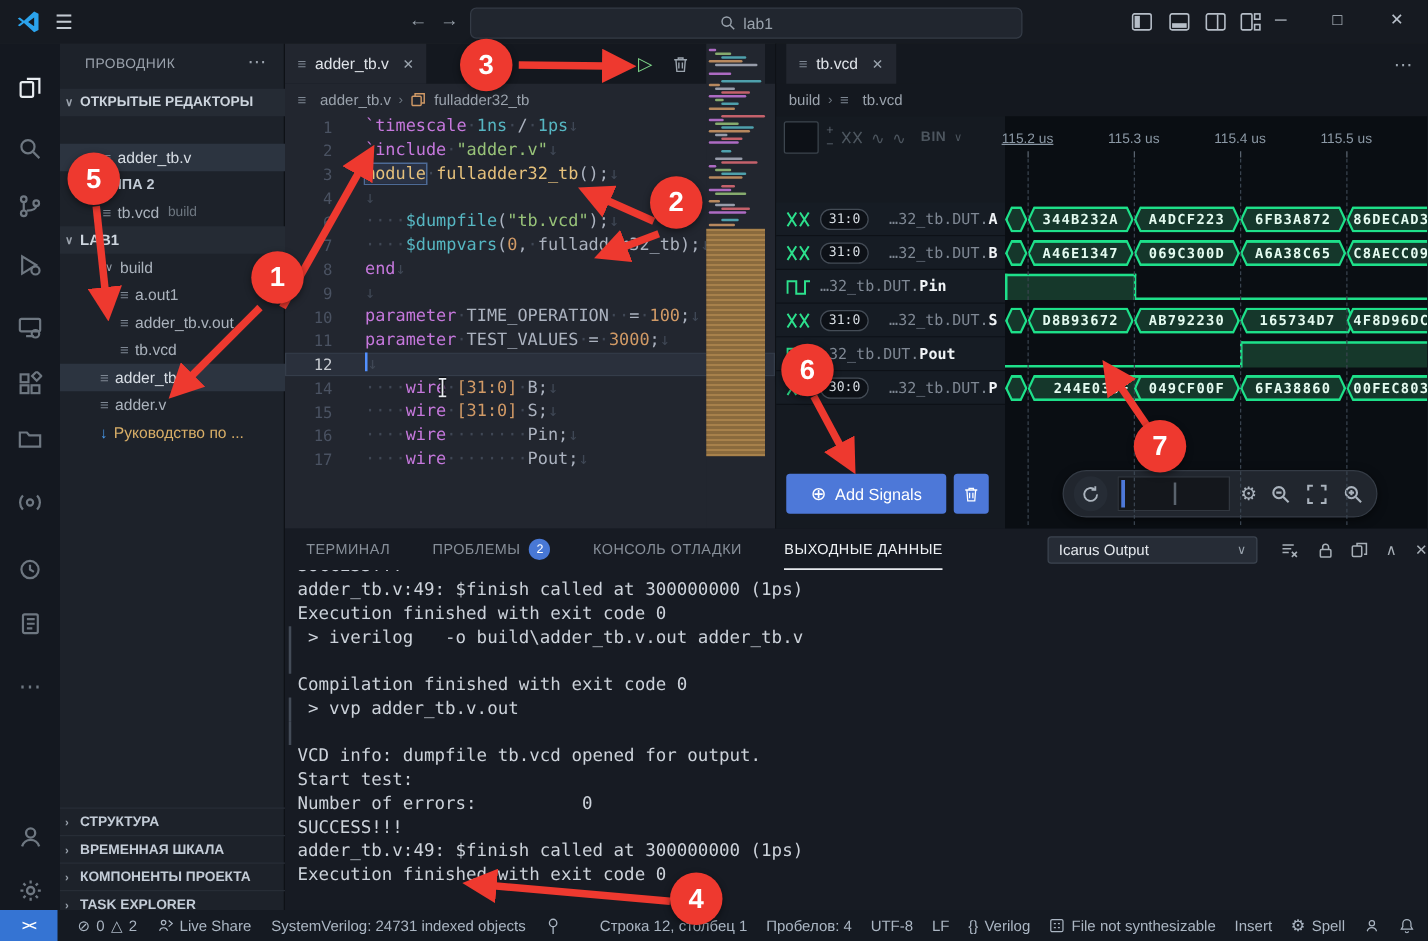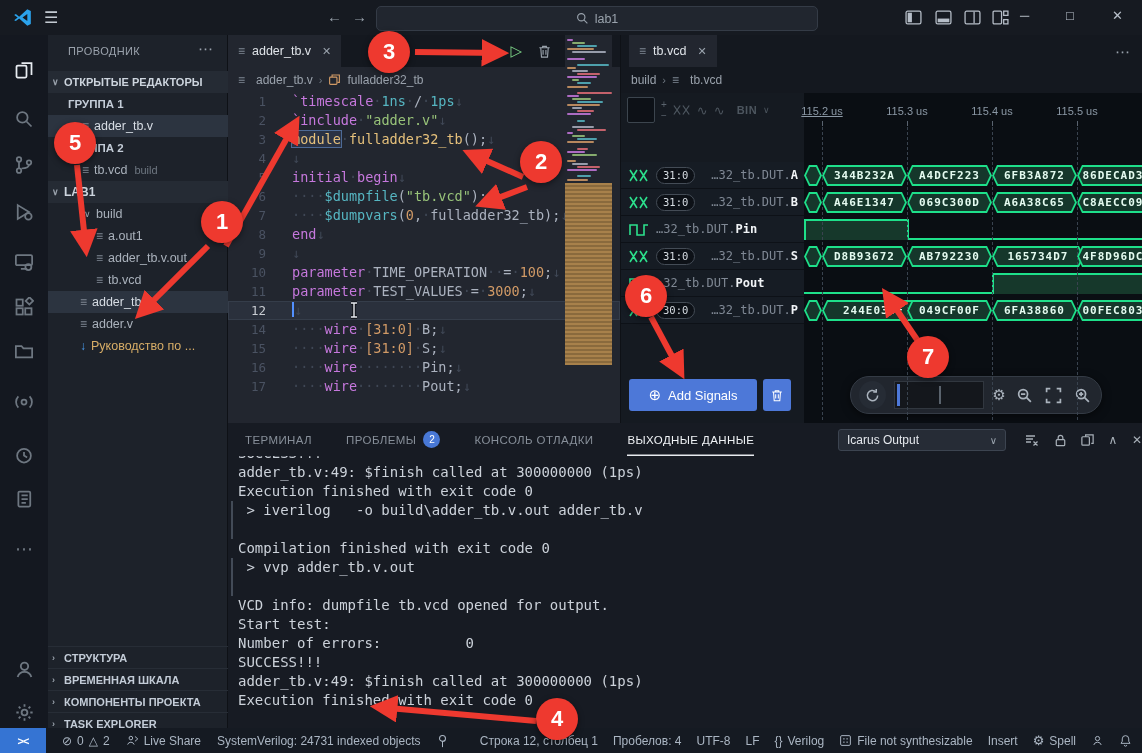--- a/index.html
+++ b/index.html
@@ -282,23 +282,20 @@
       </div>
   </div>
 
   <div id="sidebar" class="abs">
     <span id="side-title">ПРОВОДНИК</span>
     <span id="side-more">⋯</span>
     <div class="side-row section" style="top:36px;">
       <span class="chev">∨</span>
       <span>ОТКРЫТЫЕ РЕДАКТОРЫ</span>
     </div>
-    <div class="side-row group-label" style="top:58px;">
-      <span>ГРУППА 1</span>
-    </div>
     <div class="side-row row-sel" style="top:80px;padding-left:34px;">
       <span class="ficon">≡</span>
       <span>adder_tb.v</span>
     </div>
     <div class="side-row group-label" style="top:102px;">
       <span>ГРУППА 2</span>
     </div>
     <div class="side-row" style="top:124px;padding-left:34px;">
       <span class="ficon">≡</span>
       <span>tb.vcd</span>
@@ -386,21 +383,20 @@
           <rect x="2" y="5" width="9" height="9" rx="1" stroke="#d19a66" fill="none" stroke-width="1.4"></rect>
           <path d="M5 5 V2.5 h9 v9 h-2.5" stroke="#d19a66" fill="none" stroke-width="1.4"></path>
         </svg>
       <span>fulladder32_tb</span>
     </div>
     <div id="code-lines">
         <div class="code-line"><span class="ln">1</span><span class="code-text"><span class="tok-dir">`timescale</span><span class="tok-ws">·</span><span class="tok-unit">1ns</span><span class="tok-ws">·</span><span class="tok-pl">/</span><span class="tok-ws">·</span><span class="tok-unit">1ps</span><span class="tok-eol">↓</span></span></div>
         <div class="code-line"><span class="ln">2</span><span class="code-text"><span class="tok-dir">`include</span><span class="tok-ws">·</span><span class="tok-str">"adder.v"</span><span class="tok-eol">↓</span></span></div>
         <div class="code-line"><span class="ln">3</span><span class="code-text"><span class="tok-mod">module</span><span class="tok-ws">·</span><span class="tok-type">fulladder32_tb</span><span class="tok-pl">();</span><span class="tok-eol">↓</span></span></div>
         <div class="code-line"><span class="ln">4</span><span class="code-text"><span class="tok-eol">↓</span></span></div>
-        <div class="code-line"><span class="ln">5</span><span class="code-text"><span class="tok-kw">initial</span><span class="tok-ws">·</span><span class="tok-kw">begin</span><span class="tok-eol">↓</span></span></div>
         <div class="code-line"><span class="ln">6</span><span class="code-text"><span class="tok-ws">····</span><span class="tok-fn">$dumpfile</span><span class="tok-pl">(</span><span class="tok-str">"tb.vcd"</span><span class="tok-pl">);</span><span class="tok-eol">↓</span></span></div>
         <div class="code-line"><span class="ln">7</span><span class="code-text"><span class="tok-ws">····</span><span class="tok-fn">$dumpvars</span><span class="tok-pl">(</span><span class="tok-num">0</span><span class="tok-pl">,</span><span class="tok-ws">·</span><span class="tok-id">fulladder32_tb</span><span class="tok-pl">);</span><span class="tok-eol">↓</span></span></div>
         <div class="code-line"><span class="ln">8</span><span class="code-text"><span class="tok-kw">end</span><span class="tok-eol">↓</span></span></div>
         <div class="code-line"><span class="ln">9</span><span class="code-text"><span class="tok-eol">↓</span></span></div>
         <div class="code-line"><span class="ln">10</span><span class="code-text"><span class="tok-kw">parameter</span><span class="tok-ws">·</span><span class="tok-id">TIME_OPERATION</span><span class="tok-ws">··</span><span class="tok-pl">=</span><span class="tok-ws">·</span><span class="tok-num">100</span><span class="tok-pl">;</span><span class="tok-eol">↓</span></span></div>
         <div class="code-line"><span class="ln">11</span><span class="code-text"><span class="tok-kw">parameter</span><span class="tok-ws">·</span><span class="tok-id">TEST_VALUES</span><span class="tok-ws">·</span><span class="tok-pl">=</span><span class="tok-ws">·</span><span class="tok-num">3000</span><span class="tok-pl">;</span><span class="tok-eol">↓</span></span></div>
         <div class="code-line current"><span class="ln">12</span><span class="code-text"><span id="cursor"></span><span class="tok-eol">↓</span></span></div>
         <div class="code-line"><span class="ln">14</span><span class="code-text"><span class="tok-ws">····</span><span class="tok-kw">wire</span><span class="tok-ws">·</span><span class="tok-num">[31:0]</span><span class="tok-ws">·</span><span class="tok-id">B</span><span class="tok-pl">;</span><span class="tok-eol">↓</span></span></div>
         <div class="code-line"><span class="ln">15</span><span class="code-text"><span class="tok-ws">····</span><span class="tok-kw">wire</span><span class="tok-ws">·</span><span class="tok-num">[31:0]</span><span class="tok-ws">·</span><span class="tok-id">S</span><span class="tok-pl">;</span><span class="tok-eol">↓</span></span></div>
         <div class="code-line"><span class="ln">16</span><span class="code-text"><span class="tok-ws">····</span><span class="tok-kw">wire</span><span class="tok-ws">········</span><span class="tok-id">Pin</span><span class="tok-pl">;</span><span class="tok-eol">↓</span></span></div>

